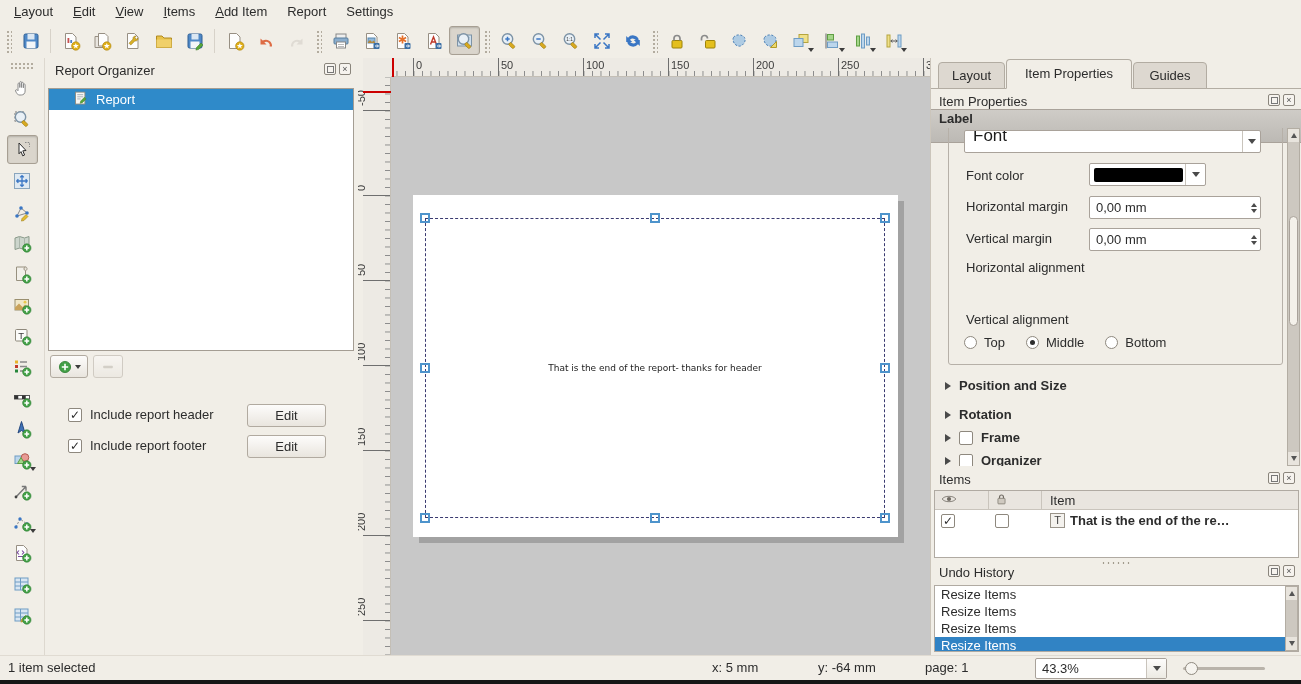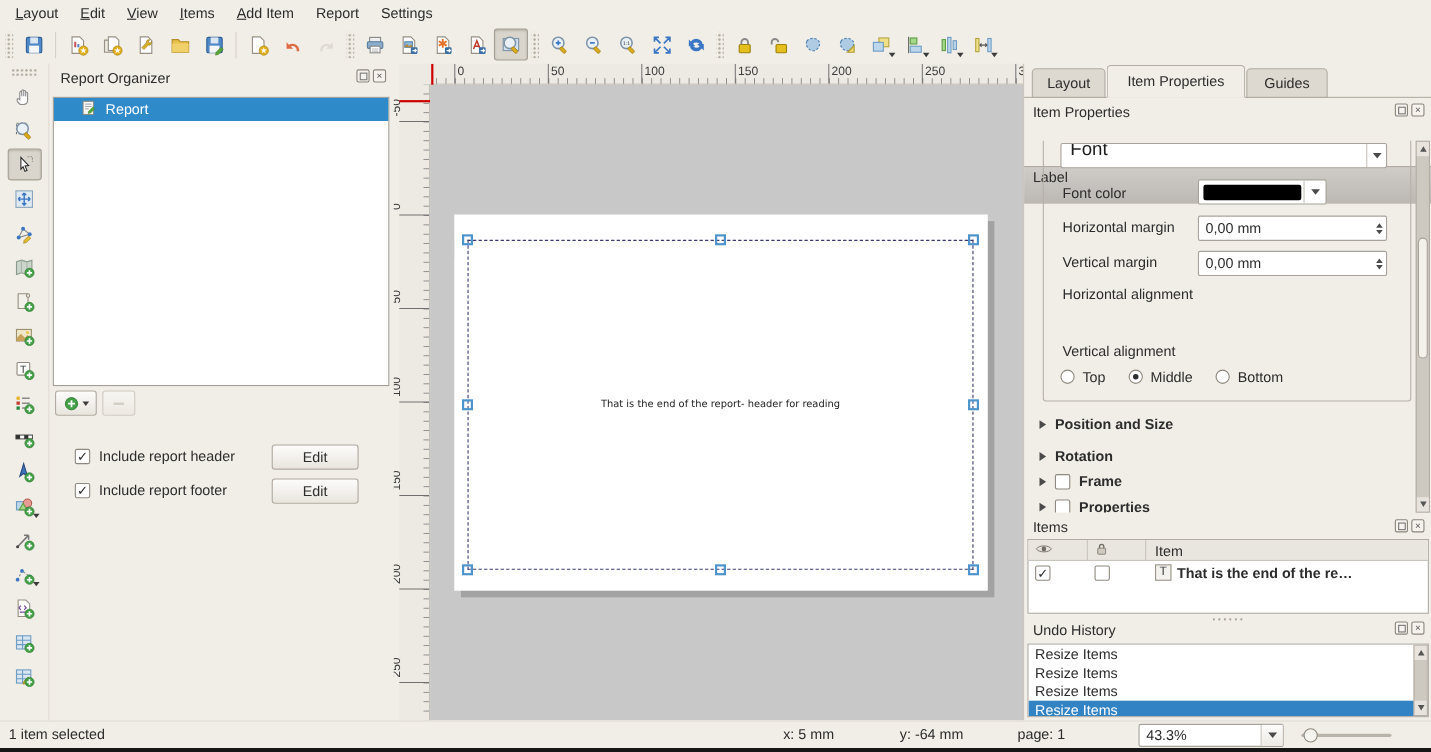--- a/index.html
+++ b/index.html
@@ -55,21 +55,21 @@
   .page-tab{position:absolute;left:22px;top:99px;width:77px;height:19px;background:#b1b0ad;border:1px solid #8f8f8c;border-bottom:none;border-radius:3px 3px 0 0;font-size:11px;color:#4a4a48;line-height:18px;padding-left:6px;margin-top:40px;}
   .page{position:absolute;left:22px;top:118px;width:485px;height:342px;background:#fff;box-shadow:6px 6px 0 0 #a2a2a2;}
   .selrect{position:absolute;left:12px;top:23px;width:460px;height:300px;border:1px dashed #3a3a70;}
   .handle{position:absolute;width:10px;height:10px;border:2px solid #4e94cc;background:transparent;}
   .page-text{position:absolute;left:0;right:0;top:50%;transform:translateY(-50%);text-align:center;font-size:9px;color:#1c1c1c;font-family:"DejaVu Sans",sans-serif;}
   
   .right-panel{width:371px;flex:0 0 auto;position:relative;background:#f1eee7;font-size:13px;color:#2c2c2c;border-left:1px solid #cbc5bb;}
   .tabs{position:absolute;left:0;top:0;right:0;height:31px;border-bottom:1px solid #b3ada3;}
   .tab{position:absolute;top:4px;height:27px;background:#ddd8d0;border:1px solid #b2aca2;border-radius:4px 4px 0 0;text-align:center;line-height:25px;}
   .tab.active{top:1px;height:30px;background:#f1eee7;border-bottom:1px solid #f1eee7;line-height:28px;}
-  .sec-label{position:absolute;left:0;right:0;top:51px;height:34px;background:linear-gradient(#cfccc7,#bcb9b4);border-top:1px solid #a9a29a;border-bottom:1px solid #a9a29a;font-weight:normal;padding-left:8px;line-height:17px;margin-top:42px;}
+  .sec-label{position:absolute;left:0;right:0;top:51px;height:34px;background:linear-gradient(#cfccc7,#bcb9b4);border-top:1px solid #a9a29a;border-bottom:1px solid #a9a29a;font-weight:bold;padding-left:8px;line-height:17px;}
   .scroll-area{position:absolute;left:0;top:70px;width:357px;height:338px;overflow:hidden;padding-left:48px;}
   .groupbox{position:absolute;left:17px;top:-8px;width:335px;height:245px;border:1px solid #b6b0a8;border-radius:3px;}
   .combo{position:absolute;background:#fff;border:1px solid #a9a29a;border-radius:2px;overflow:hidden;}
   .combo .dd-sect{position:absolute;right:0;top:0;bottom:0;width:18px;border-left:1px solid #c9c4bc;display:flex;align-items:center;justify-content:center;}
   .tri-down{width:0;height:0;border-left:4px solid transparent;border-right:4px solid transparent;border-top:5px solid #4a4a4a;}
   .flabel{position:absolute;white-space:nowrap;}
   .spin{position:absolute;background:#fff;border:1px solid #a9a29a;border-radius:2px;}
   .spin .val{position:absolute;left:6px;top:0;line-height:21px;}
   .spin .arrows{position:absolute;right:3px;top:0;bottom:0;display:flex;flex-direction:column;justify-content:center;gap:2px;align-items:center;}
   .tri-up-s{width:0;height:0;border-left:3.5px solid transparent;border-right:3.5px solid transparent;border-bottom:4px solid #4a4a4a;}
@@ -600,21 +600,21 @@
         <button class="btn edit-btn" style="left:179px;">Edit</button>
       </div>
     </div>
 
     <div class="canvas">
       <div class="splitterL"></div>
       <div class="work">
         <div class="page-tab">Report Footer</div>
         <div class="page">
           <div class="selrect">
-            <span class="page-text">That is the end of the report- header for reading</span>
+            <span class="page-text">That is the end of the report- thanks for header</span>
             <div class="handle" style="left:-6px;top:-6px;"></div>
             <div class="handle" style="left:224px;top:-6px;"></div>
             <div class="handle" style="right:-6px;top:-6px;"></div>
             <div class="handle" style="left:-6px;top:144px;"></div>
             <div class="handle" style="right:-6px;top:144px;"></div>
             <div class="handle" style="left:-6px;bottom:-6px;"></div>
             <div class="handle" style="left:224px;bottom:-6px;"></div>
             <div class="handle" style="right:-6px;bottom:-6px;"></div>
           </div>
         </div>
@@ -708,21 +708,21 @@
           <span>Rotation</span>
         </div>
         <div class="collapse-row" style="top:302px;">
           <span class="tri-right"></span>
           <span class="checkbox"></span>
           <span>Frame</span>
         </div>
         <div class="collapse-row" style="top:325px;">
           <span class="tri-right"></span>
           <span class="checkbox"></span>
-          <span>Properties</span>
+          <span>Organizer</span>
         </div>
       </div>
 
       <div class="vscroll" style="top:70px;height:338px;">
         <div class="arr" style="top:0;">
             <div class="tri-up-t"></div>
           </div>
         <div class="arr" style="bottom:0;">
             <div class="tri-dn-t"></div>
           </div>

